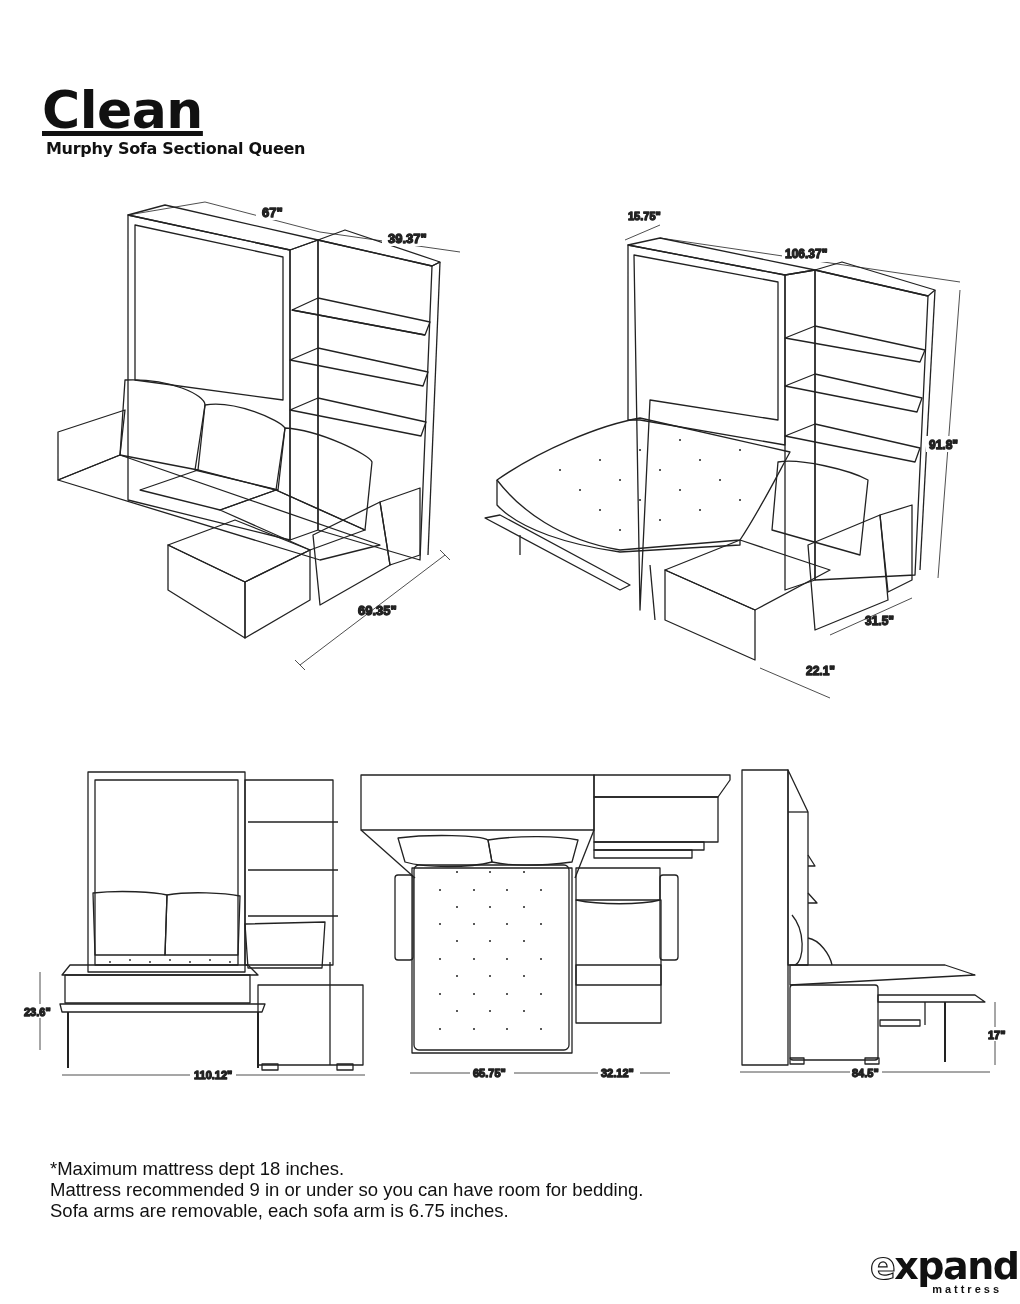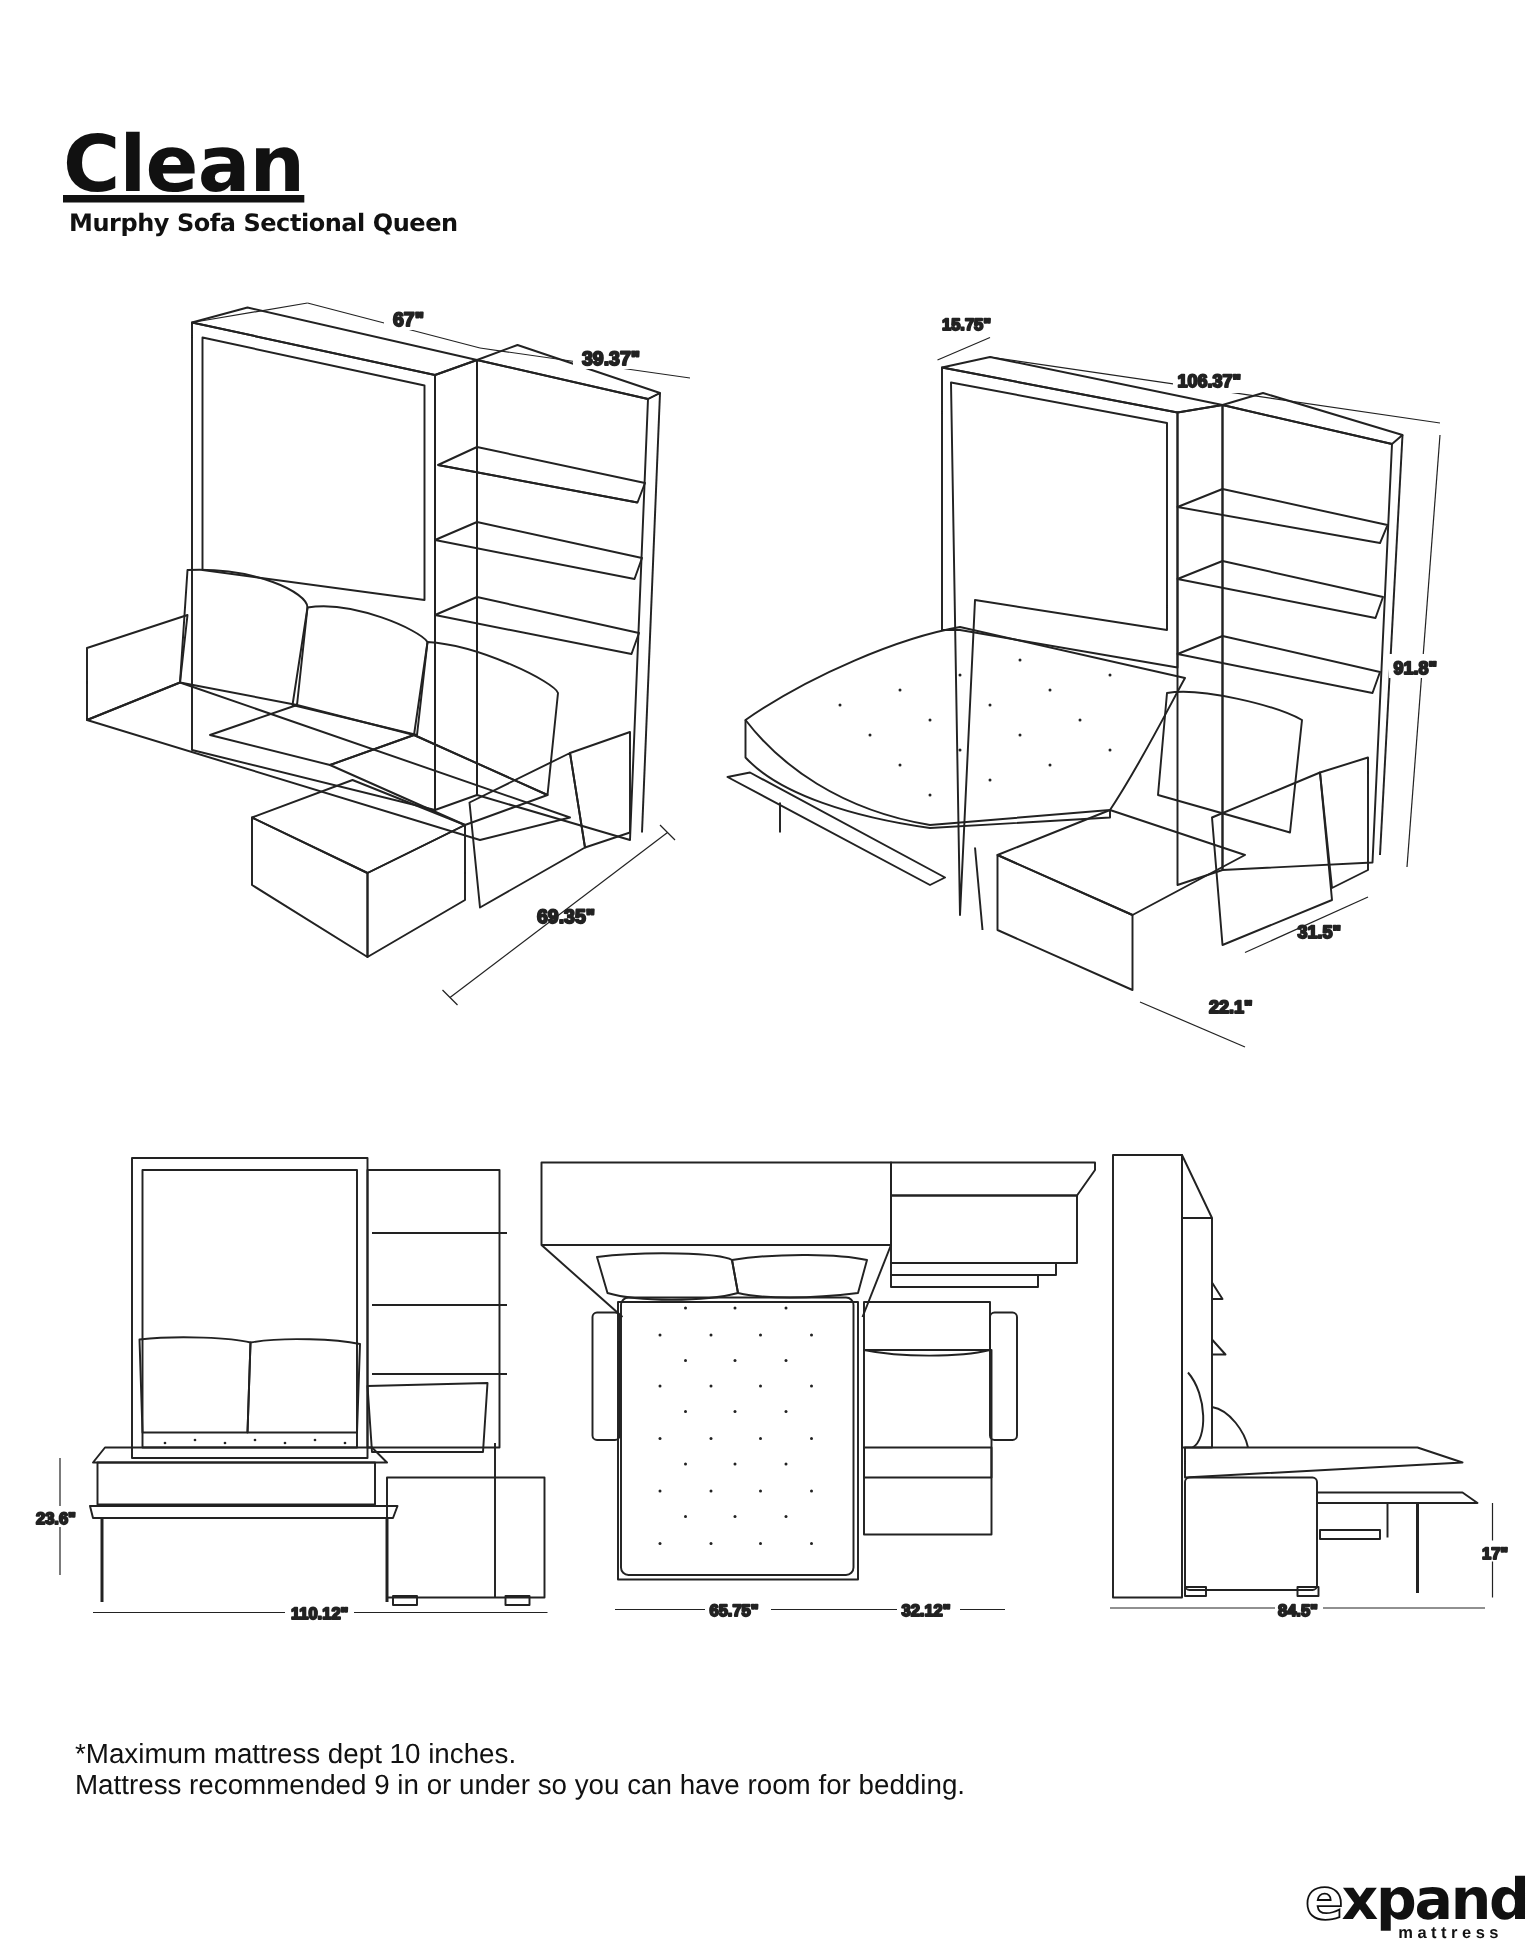--- a/index.html
+++ b/index.html
@@ -244,20 +244,21 @@
     <line x1="740" y1="1072" x2="990" y2="1072" stroke-width="0.8"></line>
     <line x1="995" y1="1002" x2="995" y2="1065" stroke-width="0.8"></line>
   </g>
   <rect x="986" y="1027" width="20" height="14" fill="#fff" stroke="none"></rect>
   <text class="dim" x="988" y="1039" font-size="11">17"</text>
   <rect x="850" y="1066" width="32" height="14" fill="#fff" stroke="none"></rect>
   <text class="dim" x="852" y="1077" font-size="11">84.5"</text>
 </svg>
 
 <div class="notes">
-  <div>*Maximum mattress dept 10 inches.</div>
+  <div>*Maximum mattress dept 18 inches.</div>
   <div>Mattress recommended 9 in or under so you can have room for bedding.</div>
+  <div>Sofa arms are removable, each sofa arm is 6.75 inches.</div>
 </div>
 
 <div class="logo">
   <div class="word"><span class="e">e</span><span>xpand</span></div>
   <div class="sub">mattress</div>
 </div>
 
 </body></html>

